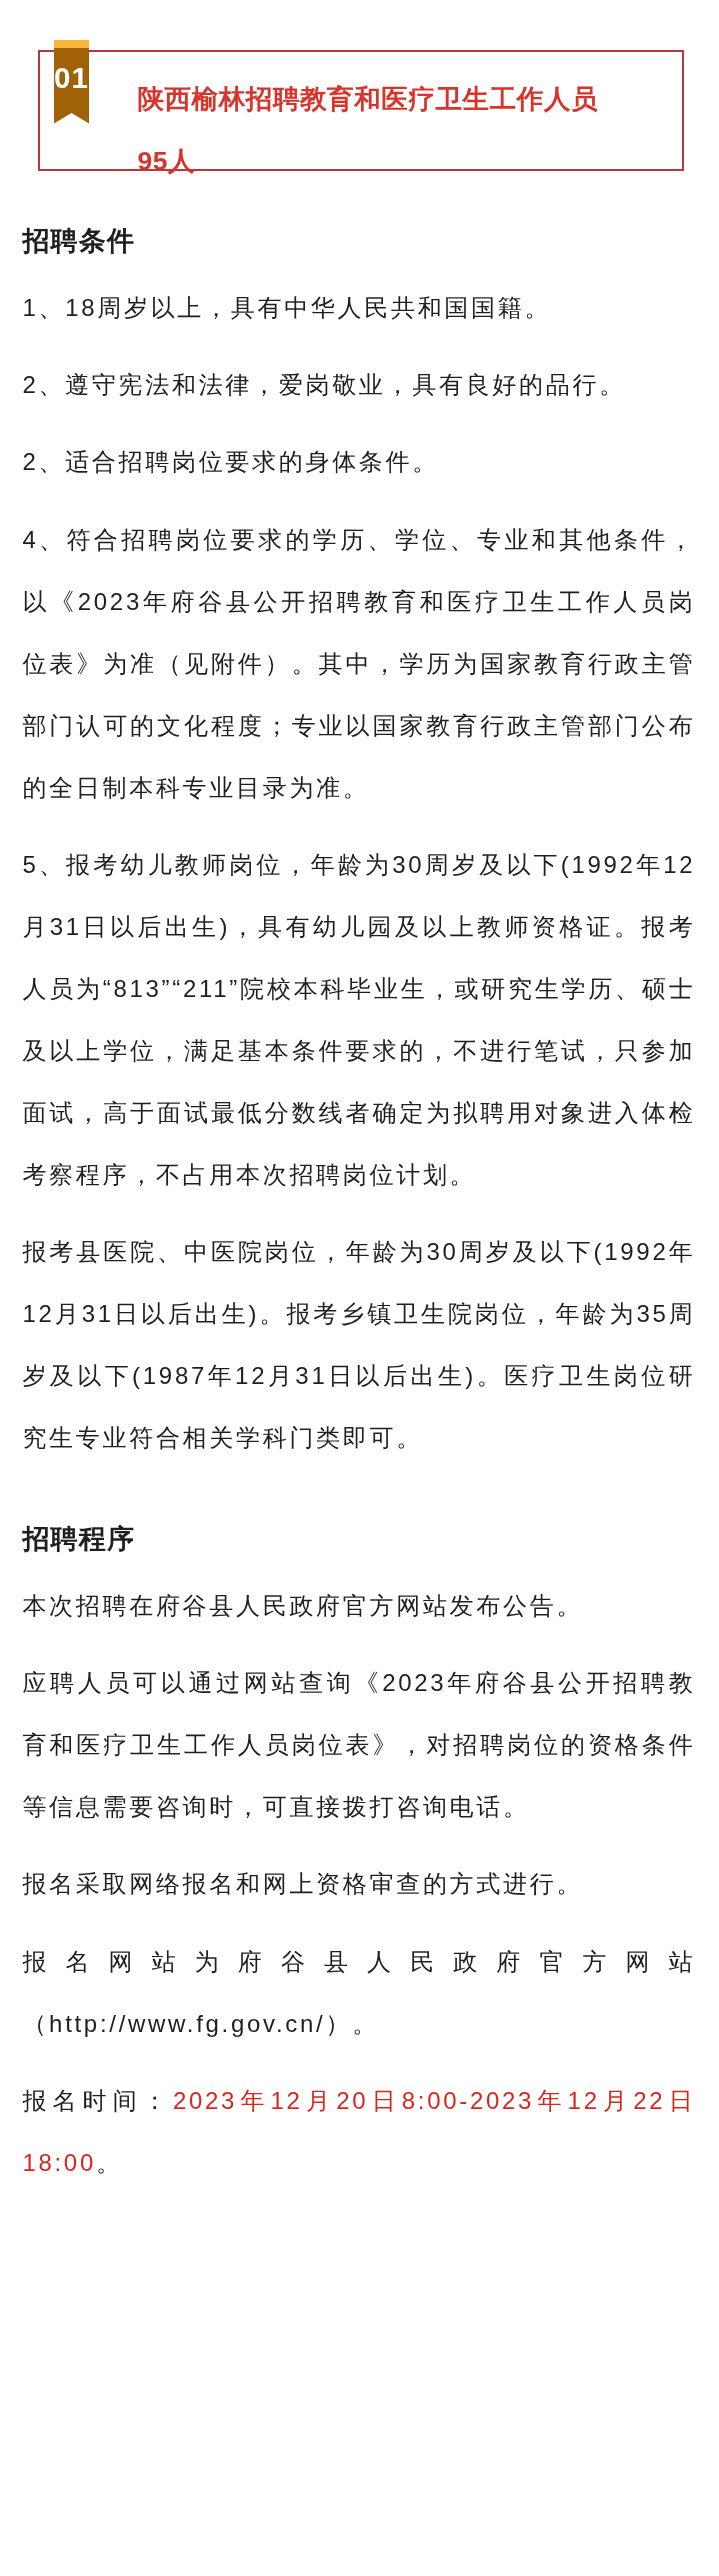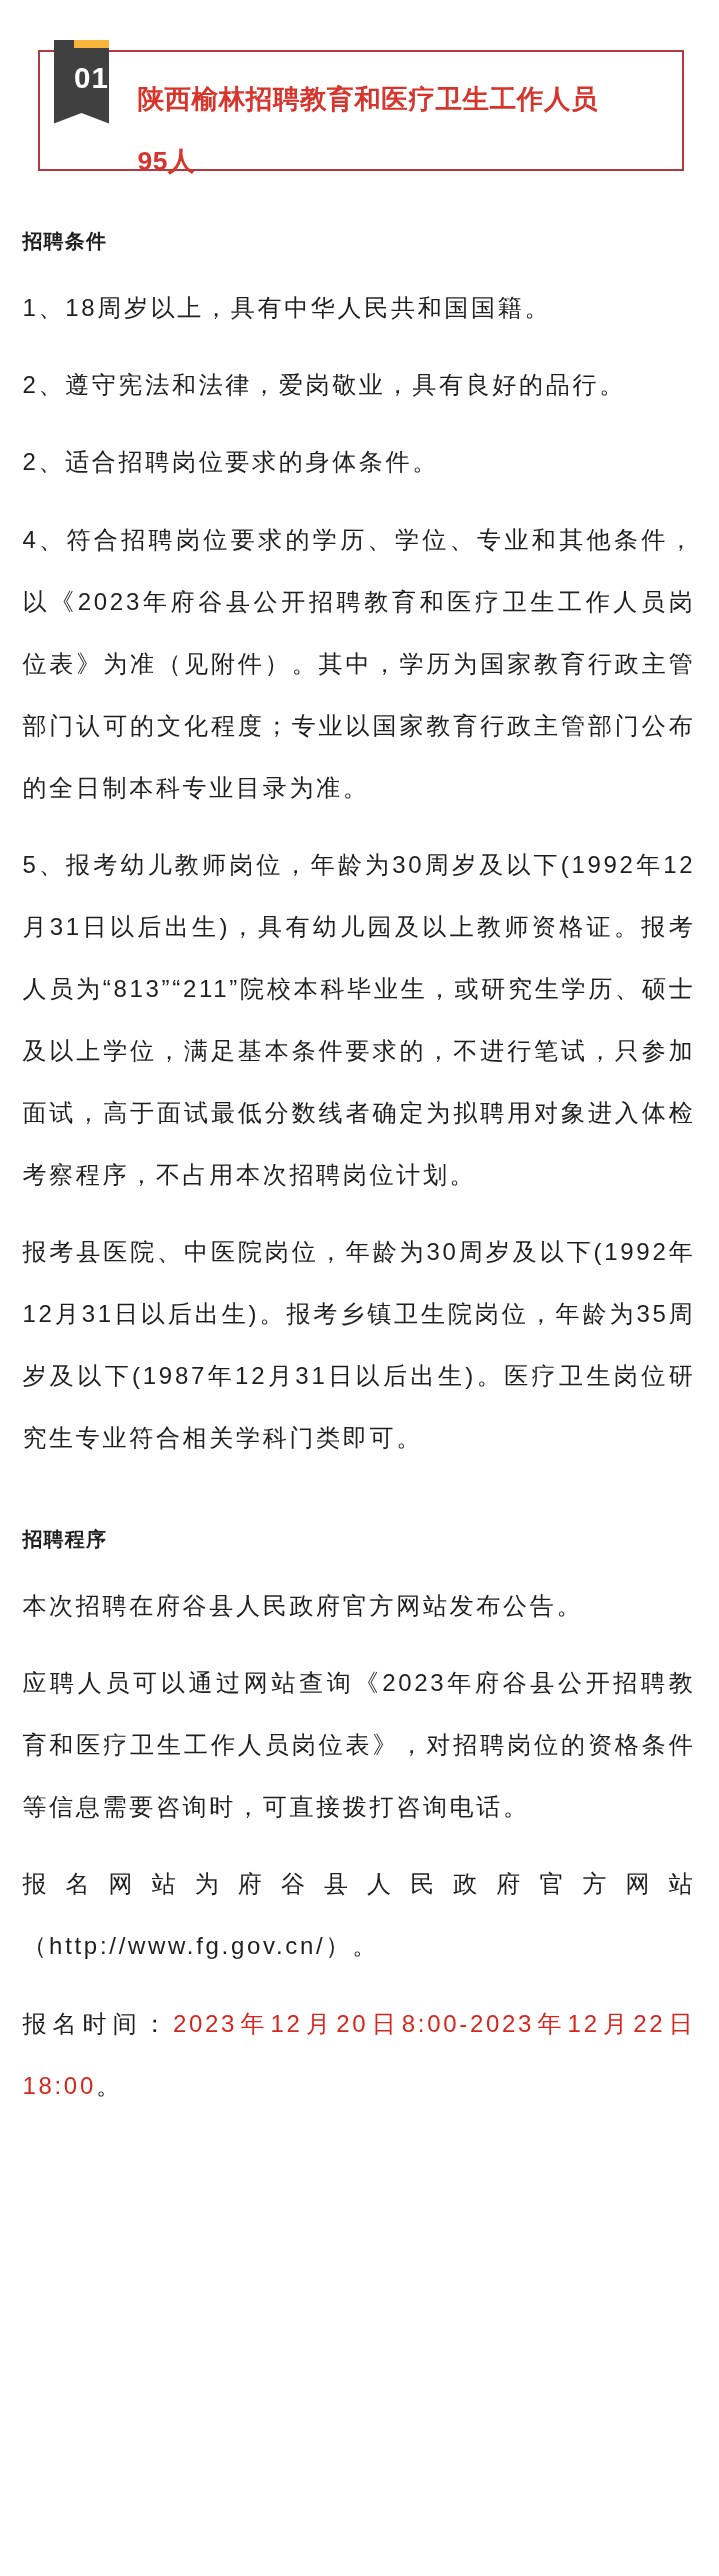--- a/index.html
+++ b/index.html
@@ -27,23 +27,22 @@
     height: 121px;
     border: 2.4px solid #b2393d;
     background: #ffffff;
   }
   .ribbon {
     position: absolute;
     left: 13.6px;
     top: -12.4px;
     width: 35px;
     height: 84px;
-    background: #404040;
+    background: #a16207;
     clip-path: polygon(0 0, 100% 0, 100% 100%, 50% calc(100% - 10.6px), 0 100%);
-    padding-left: 20px;
   }
   .ribbon-yellow {
     width: 100%;
     height: 8.8px;
     background: #f9b53c;
   }
   .ribbon-number {
     margin-top: 13px;
     text-align: center;
     color: #ffffff;
@@ -57,21 +56,21 @@
     padding-right: 17.7px;
     font-size: 26.5px;
     font-weight: 700;
     color: #d7342c;
     line-height: 62px;
     letter-spacing: 0.6px;
   }
   
   .sec-heading {
     margin: 53px 0 17.7px 0;
-    font-size: 20px;
+    font-size: 27px;
     line-height: 35px;
     font-weight: 700;
     color: #1f1f1f;
     letter-spacing: 1.2px;
   }
   .para {
     margin: 0 0 15.3px 0;
     font-size: 24px;
     line-height: 62px;
     letter-spacing: 2.7px;
@@ -112,20 +111,21 @@
   <p class="para">5、报考幼儿教师岗位，年龄为30周岁及以下(1992年12月31日以后出生)，具有幼儿园及以上教师资格证。报考人员为“813”“211”院校本科毕业生，或研究生学历、硕士及以上学位，满足基本条件要求的，不进行笔试，只参加面试，高于面试最低分数线者确定为拟聘用对象进入体检考察程序，不占用本次招聘岗位计划。</p>
 
   <p class="para">报考县医院、中医院岗位，年龄为30周岁及以下(1992年12月31日以后出生)。报考乡镇卫生院岗位，年龄为35周岁及以下(1987年12月31日以后出生)。医疗卫生岗位研究生专业符合相关学科门类即可。</p>
 
   <div class="sec-heading">招聘程序</div>
 
   <p class="para">本次招聘在府谷县人民政府官方网站发布公告。</p>
 
   <p class="para">应聘人员可以通过网站查询《2023年府谷县公开招聘教育和医疗卫生工作人员岗位表》，对招聘岗位的资格条件等信息需要咨询时，可直接拨打咨询电话。</p>
 
+  <p class="para">报名采取网络报名和网上资格审查的方式进行。</p>
 
   <p class="para">报名网站为府谷县人民政府官方网站（http://www.fg.gov.cn/）。</p>
 
   <p class="para">
     <span>报名时间：</span><span class="red-text">2023年12月20日8:00-2023年12月22日18:00</span><span>。</span>
   </p>
 
 </div>
 
 

